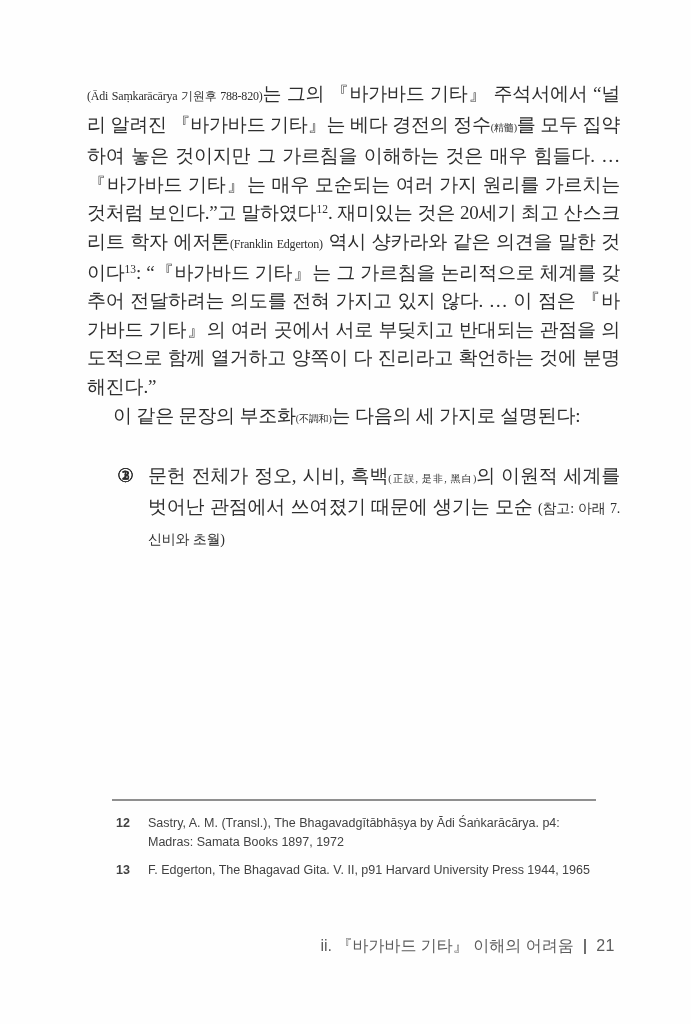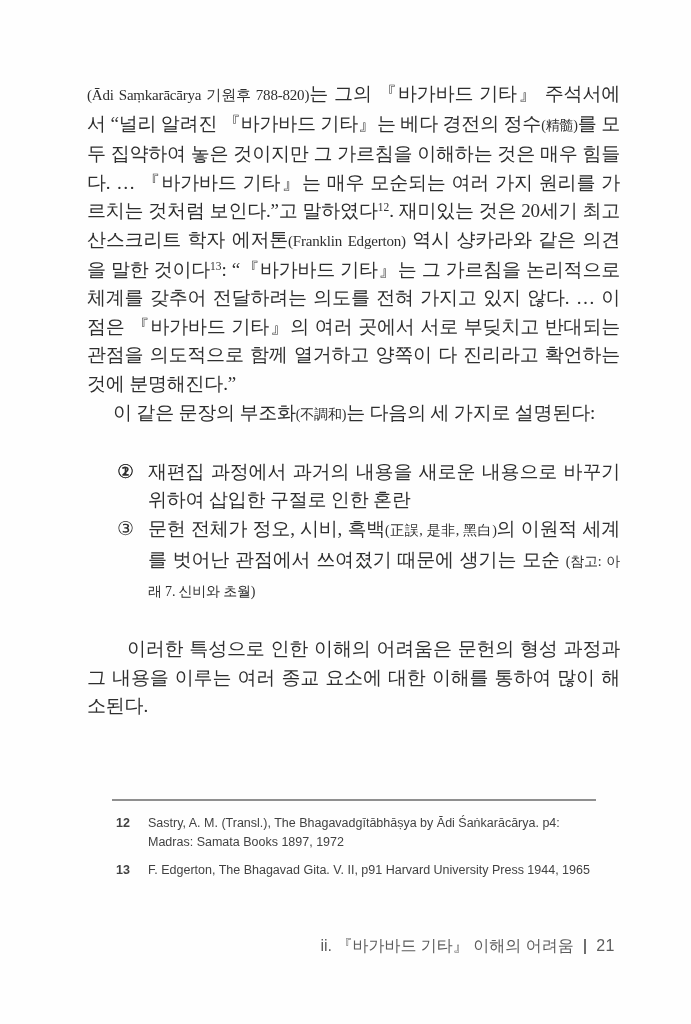--- a/index.html
+++ b/index.html
@@ -20,22 +20,22 @@
     text-align: justify;
     letter-spacing: -0.2px;
   }
   .body-text p { margin: 0; }
   .indent-1 { text-indent: 26px; }
   .indent-2 { text-indent: 40px; }
   .gap-before { margin-top: 28.6px !important; }
   .numbered-list { margin-top: 28.6px; }
   .list-item { position: relative; padding-left: 61px; }
   .list-marker { position: absolute; left: 30px; top: 0; }
-  .small-latin { font-size: 15px; }
-  .small-hanja { font-size: 14px; font-family: Liberation Serif, serif; }
+  .small-latin { font-size: 12px; }
+  .small-hanja { font-size: 10px; font-family: Liberation Serif, serif; }
   .small-note { font-size: 14px; }
   sup.fn-ref { font-size: 11.5px; line-height: 0; vertical-align: 6px; letter-spacing: 0; }
   .footnotes {
     position: absolute;
     left: 112px; top: 799px; width: 484px;
     font-family: "Liberation Sans", "DejaVu Sans", sans-serif;
     font-size: 12.5px;
     line-height: 19px;
     color: #424242;
     text-align: left;
@@ -60,25 +60,24 @@
 <div class="page">
 
   <div class="body-text">
 
     <p><span class="small-latin">(Ādi Saṃkarācārya 기원후 788-820)</span><span>는 그의 『바가바드 기타』 주석서에서 “널리 알려진 『바가바드 기타』는 베다 경전의 정수</span><span class="small-hanja">(精髓)</span><span>를 모두 집약하여 놓은 것이지만 그 가르침을 이해하는 것은 매우 힘들다. … 『바가바드 기타』는 매우 모순되는 여러 가지 원리를 가르치는 것처럼 보인다.”고 말하였다</span><sup class="fn-ref">12</sup><span>. 재미있는 것은 20세기 최고 산스크리트 학자 에저톤</span><span class="small-latin">(Franklin Edgerton)</span><span> 역시 샹카라와 같은 의견을 말한 것이다</span><sup class="fn-ref">13</sup><span>: “『바가바드 기타』는 그 가르침을 논리적으로 체계를 갖추어 전달하려는 의도를 전혀 가지고 있지 않다. … 이 점은 『바가바드 기타』의 여러 곳에서 서로 부딪치고 반대되는 관점을 의도적으로 함께 열거하고 양쪽이 다 진리라고 확언하는 것에 분명해진다.”</span></p>
 
     <p class="indent-1"><span>이 같은 문장의 부조화</span><span class="small-hanja">(不調和)</span><span>는 다음의 세 가지로 설명된다:</span></p>
 
     <div class="numbered-list">
       <div class="list-item"><span class="list-marker">①</span></div>
-      <div class="list-item"><span class="list-marker">②</span><span>재편집 과정에서 과거의 내용을 새로운 내용으로 바꾸기 위하여 삽입한 구절로 인한 혼란</span></div>
+      <div class="list-item"><span class="list-marker">②</span></div>
       <div class="list-item"><span class="list-marker">③</span><span>문헌 전체가 정오, 시비, 흑백</span><span class="small-hanja">(正誤, 是非, 黑白)</span><span>의 이원적 세계를 벗어난 관점에서 쓰여졌기 때문에 생기는 모순 </span><span class="small-note">(참고: 아래 7. 신비와 초월)</span></div>
     </div>
 
-    <p class="indent-2 gap-before">이러한 특성으로 인한 이해의 어려움은 문헌의 형성 과정과 그 내용을 이루는 여러 종교 요소에 대한 이해를 통하여 많이 해소된다.</p>
 
   </div>
 
   <div class="footnotes">
     <div class="fn-divider"></div>
     <div class="footnote-row">
       <span class="fn-num">12</span>
       <span class="fn-text">Sastry, A. M. (Transl.), The Bhagavadgītābhāṣya by Ādi Śaṅkarācārya. p4: Madras: Samata Books 1897, 1972</span>
     </div>
     <div class="footnote-row">

